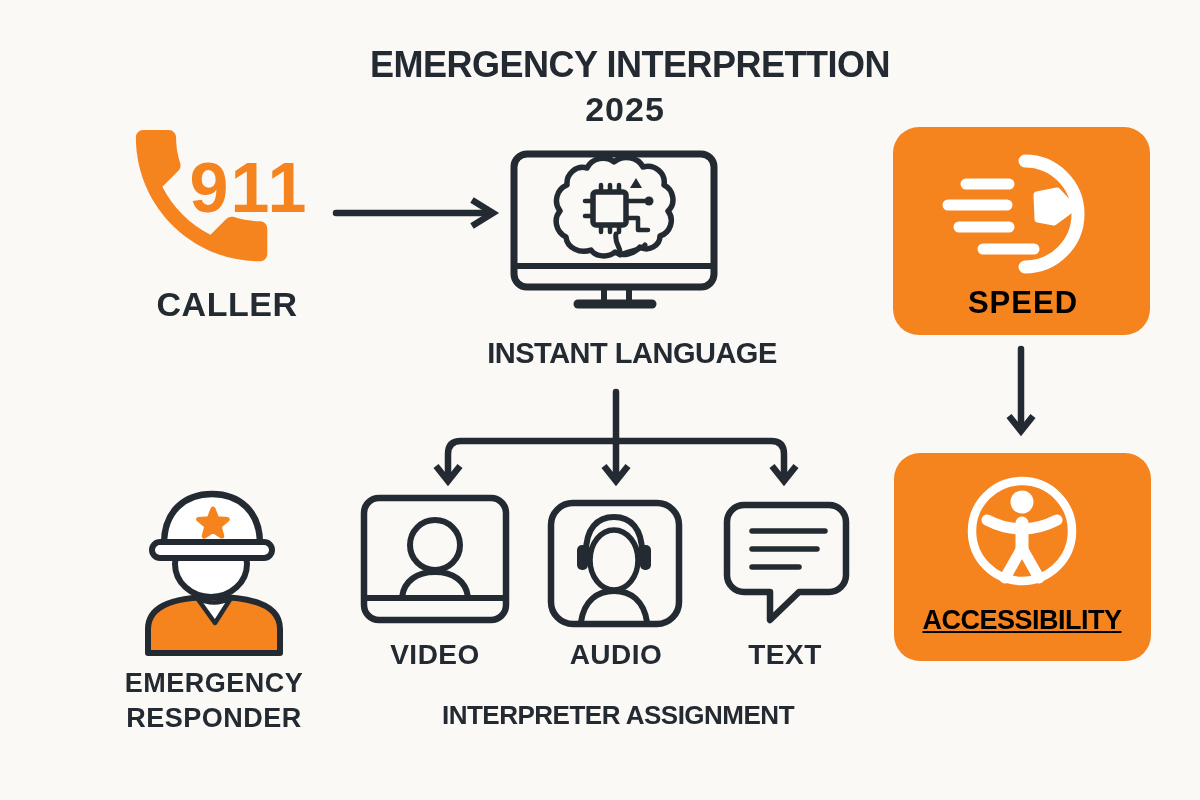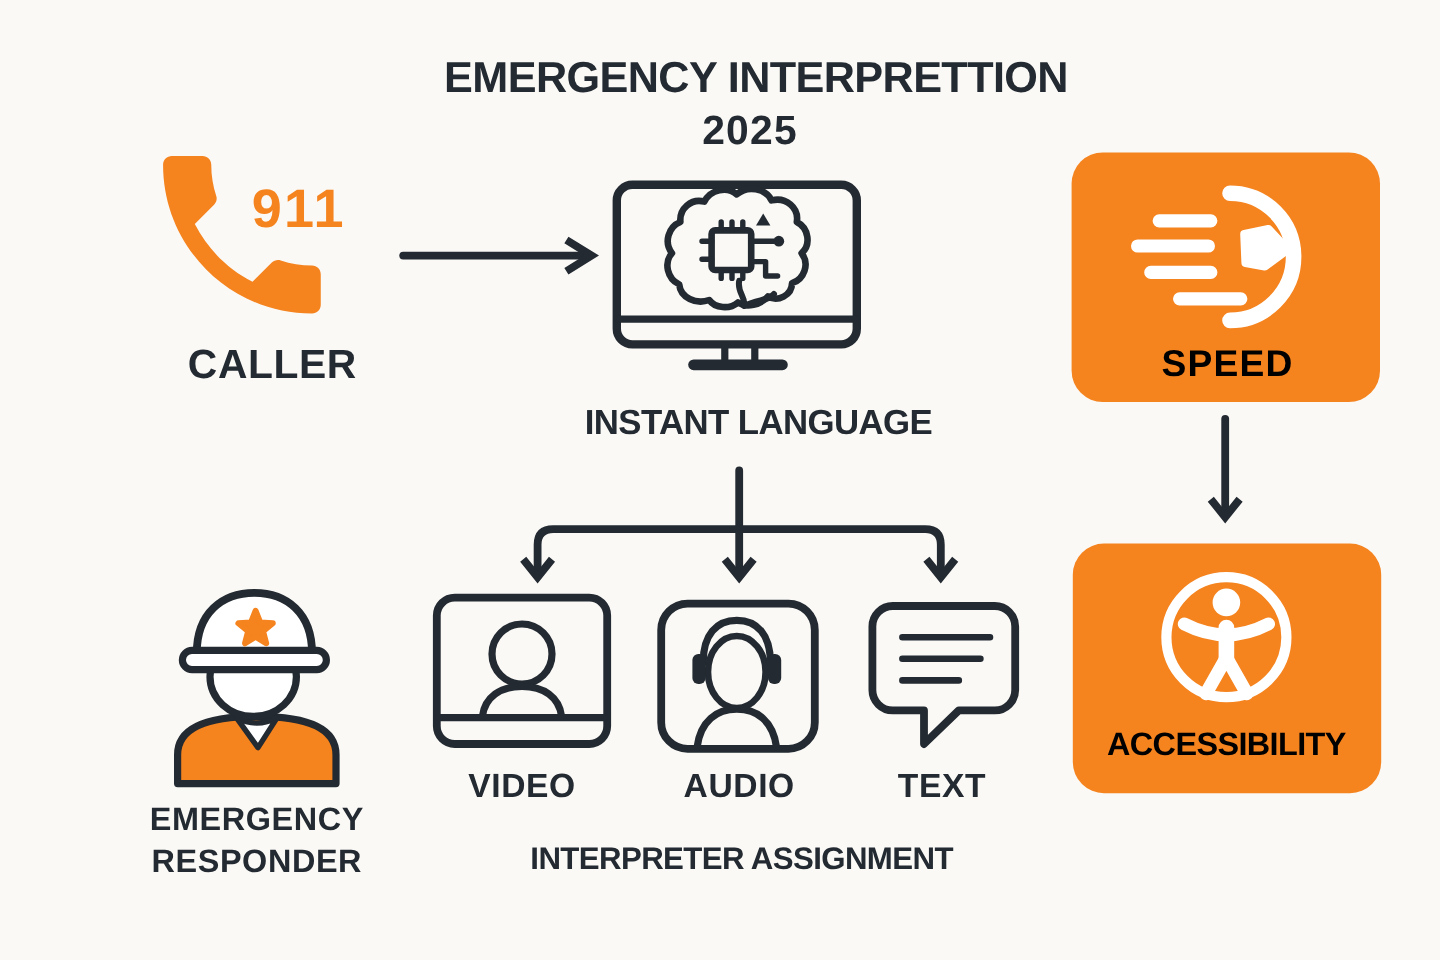--- a/index.html
+++ b/index.html
@@ -16,29 +16,29 @@
   .benefit-card{
     position:absolute;width:257px;height:208px;border-radius:26px;
     background:var(--orange);z-index:1;
   }
   .label{
     position:absolute;transform:translateX(-50%);font-weight:bold;
     color:var(--ink);white-space:nowrap;z-index:3;text-align:left;
   }
   .title1{font-size:36px;letter-spacing:-0.5px;}
   .title2{font-size:34px;letter-spacing:1px;}
-  .num911{font-size:45px;color:var(--orange);letter-spacing:2px;}
+  .num911{font-size:70px;color:var(--orange);letter-spacing:2px;}
   .cap28{font-size:34px;letter-spacing:0.5px;}
   .cap29{font-size:29px;letter-spacing:-0.5px;line-height:35px;}
   .cap26{font-size:28px;letter-spacing:0.5px;}
   .cap30{font-size:26px;letter-spacing:-0.5px;}
   .cap27{font-size:27px;letter-spacing:0.5px;line-height:35px;}
   .white-label{color:#000000;}
   .speed-label{font-size:31px;letter-spacing:1px;}
-  .access-label{font-size:27px;letter-spacing:-0.5px;}
+  .access-label{font-size:27px;letter-spacing:-0.5px;text-decoration:underline;}
 </style>
 </head>
 <body>
 
 <div class="canvas">
 
   <div class="benefit-card" style="left:893px;top:127px;"></div>
   <div class="benefit-card" style="left:894px;top:453px;"></div>
 
   <svg class="layer-svg" width="1200" height="800" viewBox="0 0 1200 800">

